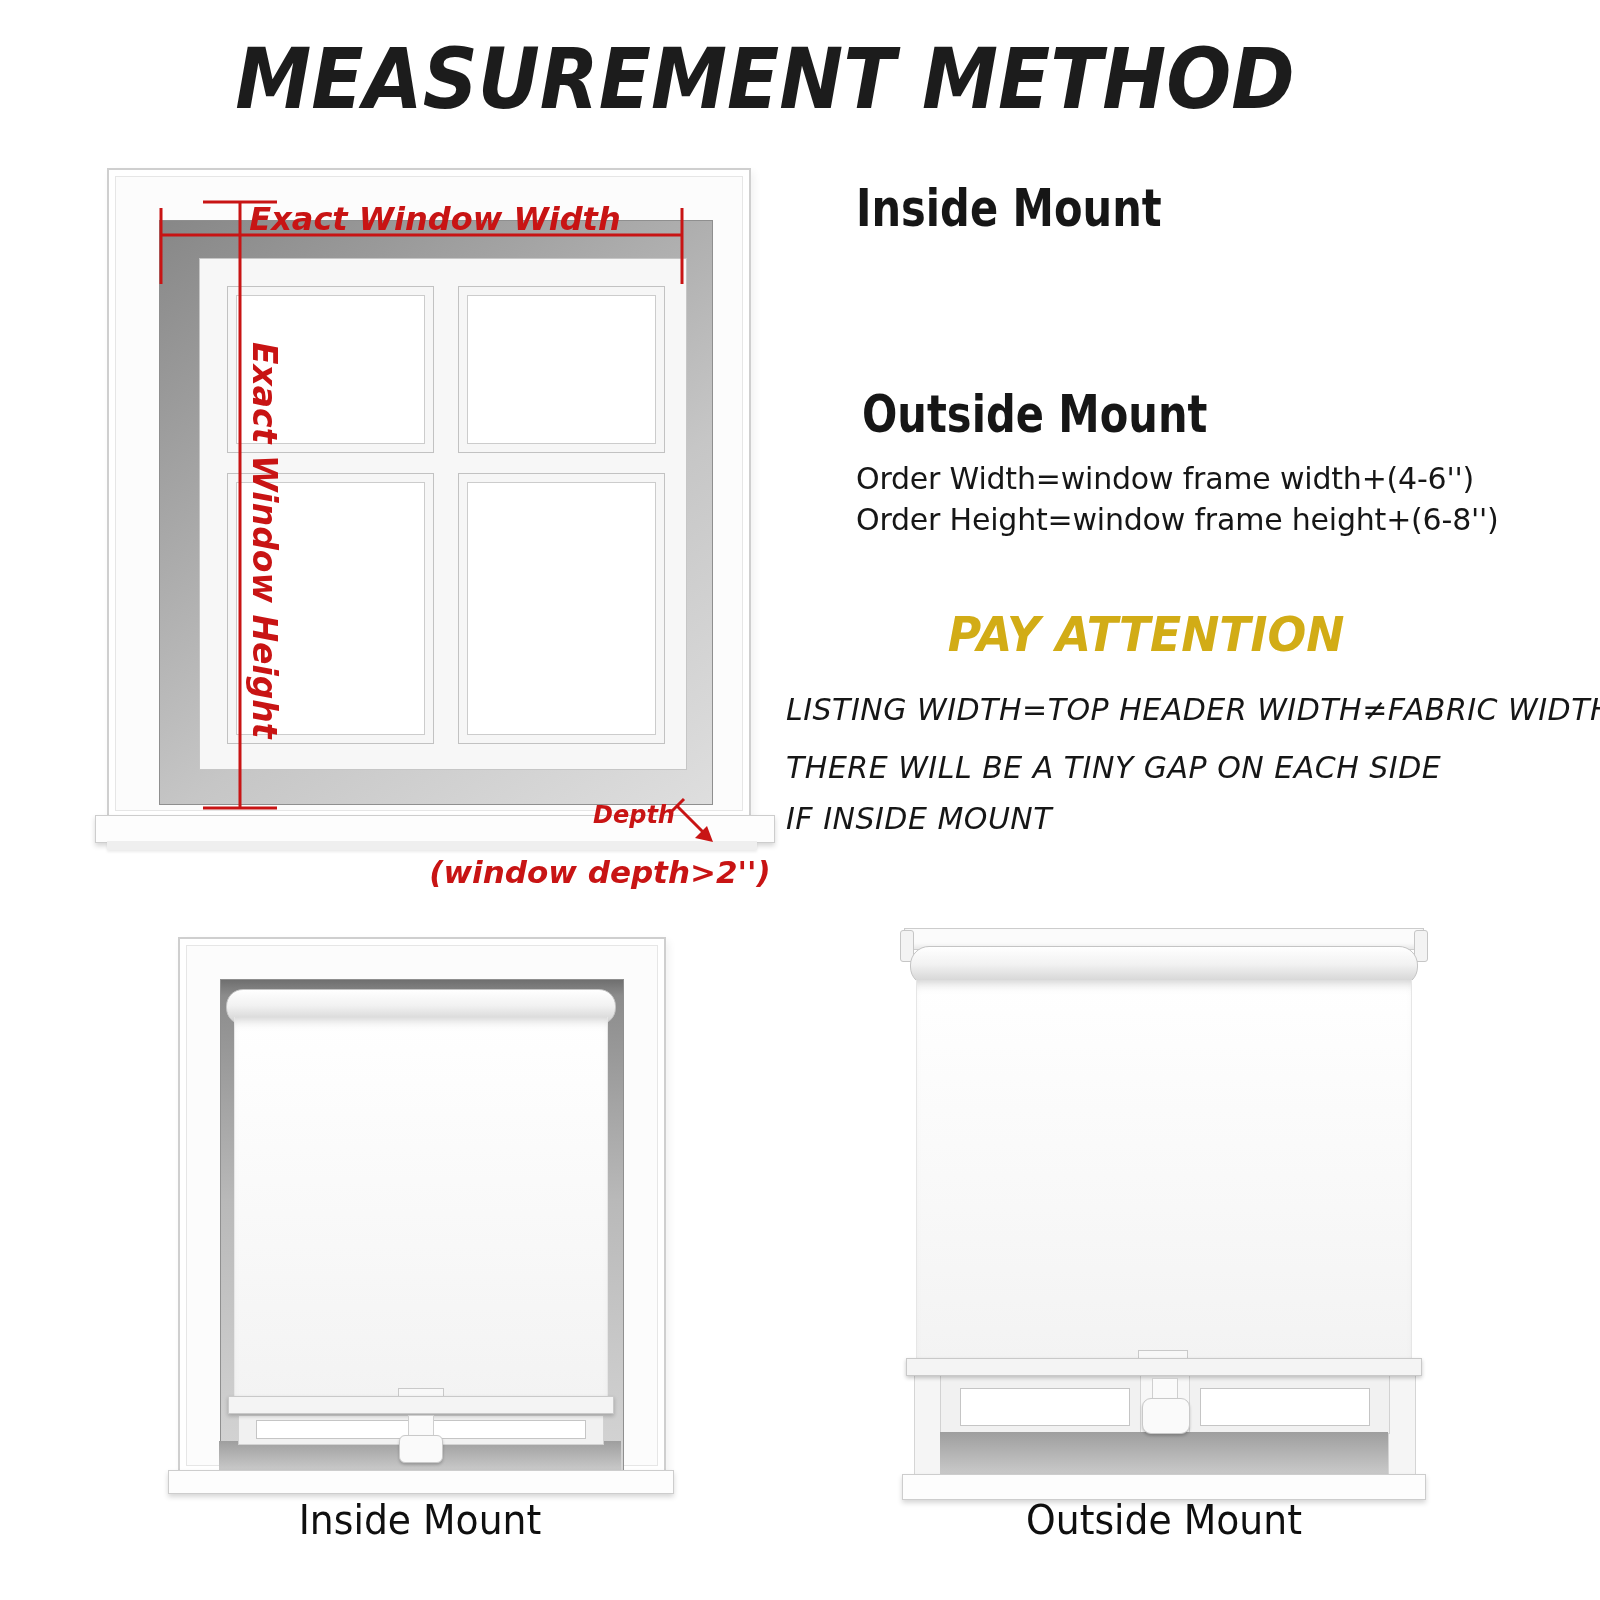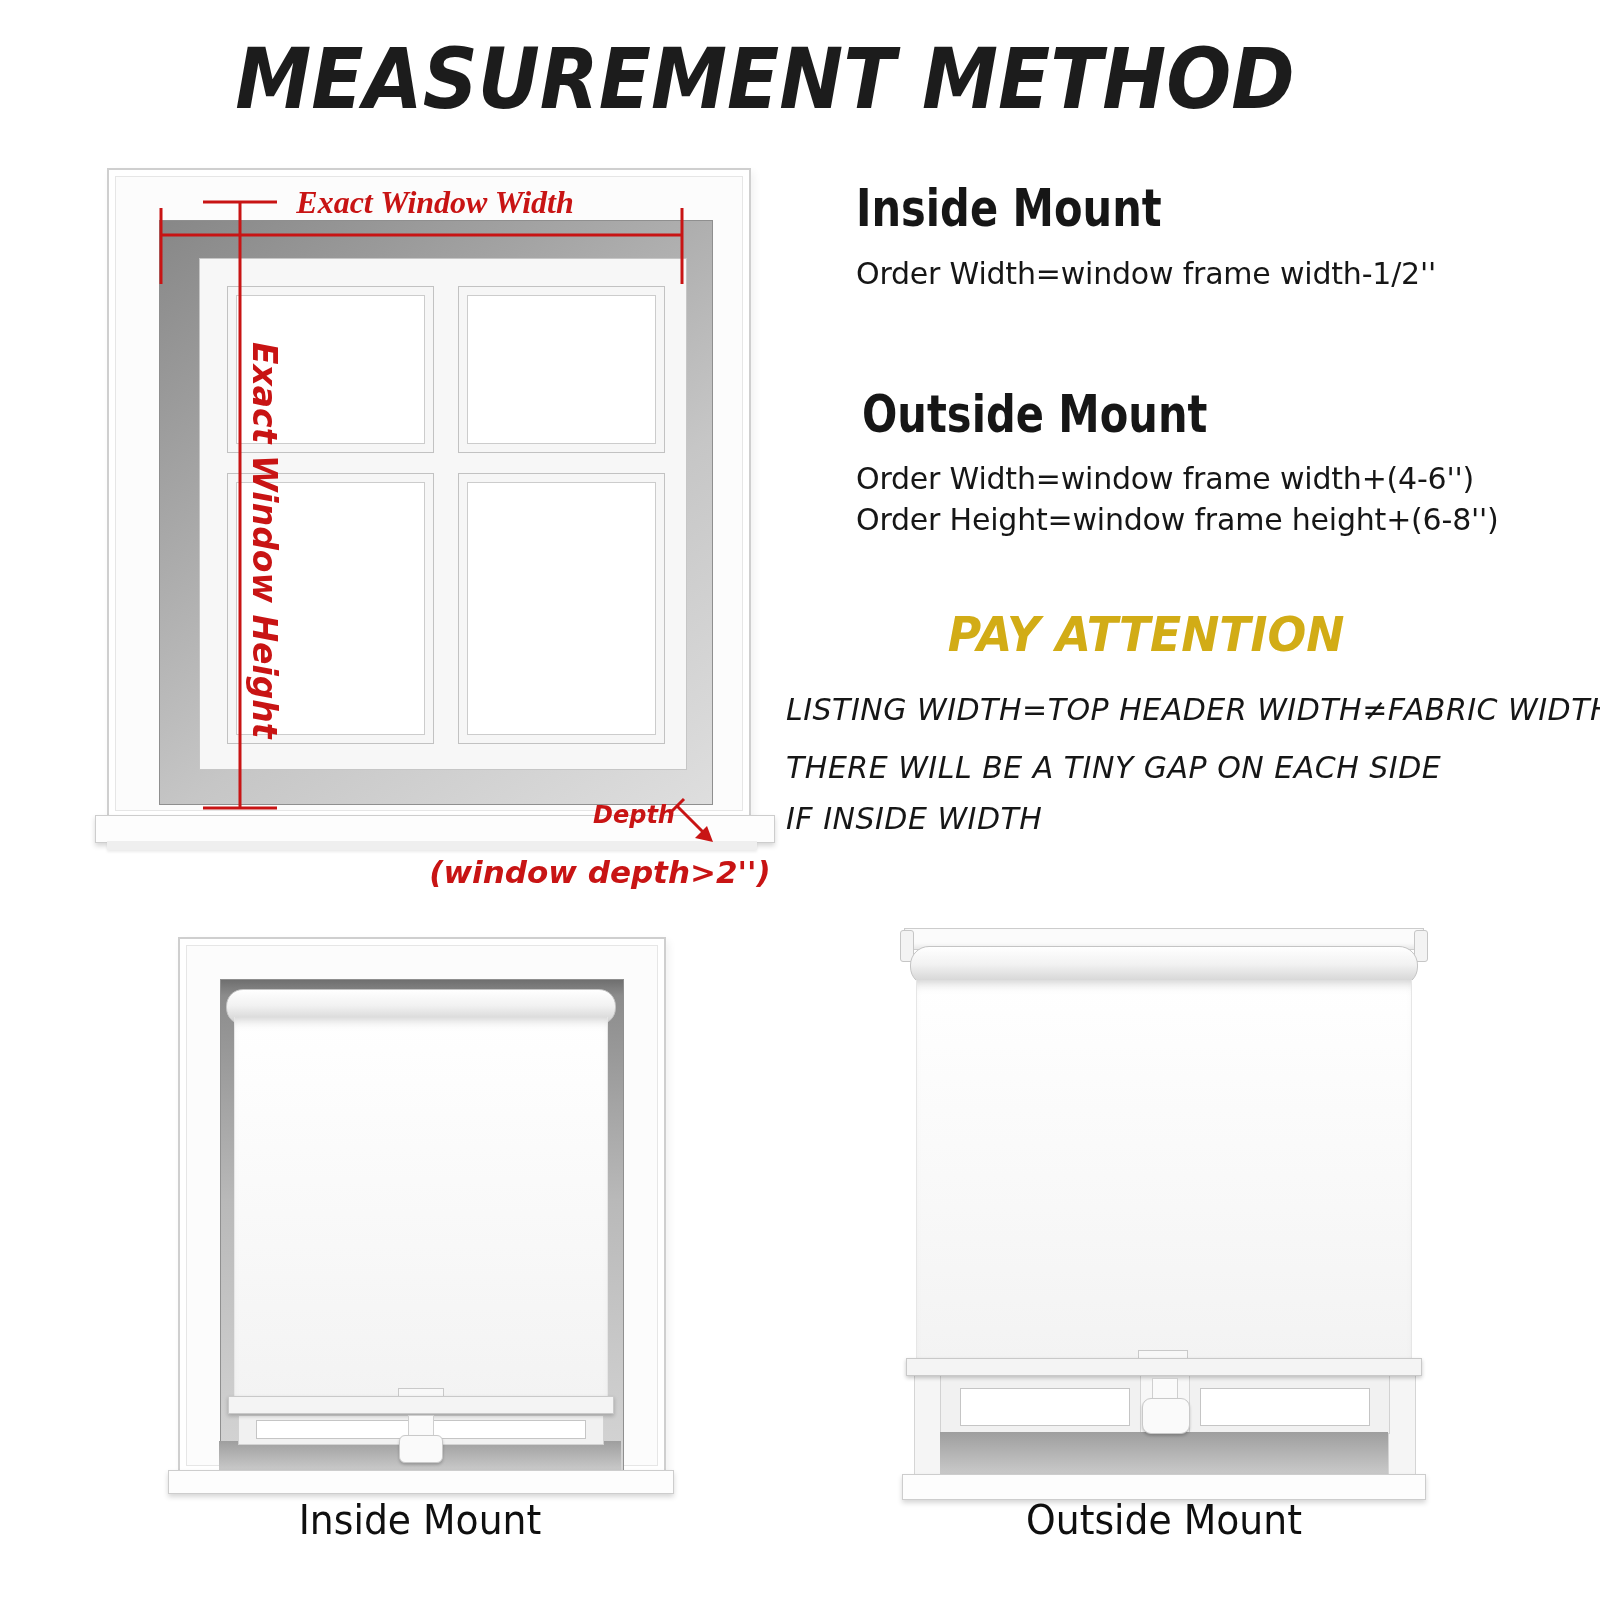--- a/index.html
+++ b/index.html
@@ -54,21 +54,21 @@
   .p-tl{left:118px;top:116px;width:205px;height:165px;}
   .p-tr{left:349px;top:116px;width:205px;height:165px;}
   .p-bl{left:118px;top:303px;width:205px;height:269px;}
   .p-br{left:349px;top:303px;width:205px;height:269px;}
   .tw-sill{left:0px;top:655px;width:678px;height:26px;}
   .tw-sill-step{left:12px;top:681px;width:650px;height:9px;}
   .tw-overlay{position:absolute;left:0;top:0;}
 
   .red-label{position:absolute;color:var(--red);font-style:italic;font-weight:bold;
              font-family:"DejaVu Sans",sans-serif;white-space:nowrap;}
-  .lbl-width{left:140px;top:24px;width:400px;text-align:center;font-size:32px;font-family:Liberation Serif, serif;}
+  .lbl-width{left:140px;top:40px;width:400px;text-align:center;font-size:32px;}
   .lbl-height{left:150px;top:182px;height:440px;font-size:33px;
               writing-mode:vertical-rl;}
   .lbl-depth{left:498px;top:641px;font-size:24px;}
   .lbl-depthnote{left:330px;top:694px;width:350px;text-align:center;font-size:31px;}
 
   
   .rc{position:absolute;white-space:nowrap;color:var(--ink);}
   .mount-heading{font-weight:bold;font-size:52px;transform:scaleX(0.8);
                  transform-origin:left top;}
   .order-line{font-size:30px;letter-spacing:-0.2px;}
@@ -162,30 +162,29 @@
       <polygon points="618,682 612,666 600,678" fill="#c81414"></polygon>
     </svg>
 
     <div class="red-label lbl-width">Exact Window Width</div>
     <div class="red-label lbl-height">Exact Window Height</div>
     <div class="red-label lbl-depth">Depth</div>
     <div class="red-label lbl-depthnote">(window depth&gt;2'')</div>
   </div>
 
   <div class="rc mount-heading h-inside">Inside Mount</div>
-  <div class="rc order-line l-inside1">Order Width=window frame width-1/2''</div>
 
   <div class="rc mount-heading h-outside">Outside Mount</div>
   <div class="rc order-line l-outside1">Order Width=window frame width+(4-6'')</div>
   <div class="rc order-line l-outside2">Order Height=window frame height+(6-8'')</div>
 
   <div class="rc attn-heading">PAY ATTENTION</div>
   <div class="rc attn-line a1">LISTING WIDTH=TOP HEADER WIDTH≠FABRIC WIDTH</div>
   <div class="rc attn-line a2">THERE WILL BE A TINY GAP ON EACH SIDE</div>
-  <div class="rc attn-line a3">IF INSIDE WIDTH</div>
+  <div class="rc attn-line a3">IF INSIDE MOUNT</div>
 
   <div id="insidewin">
     <div class="iw-trim trim">
       <div class="iw-recess recess-v"></div>
     </div>
     <div class="iw-floor floor"></div>
     <div class="iw-sash sash"></div>
     <div class="iw-slit-l glass"></div>
     <div class="iw-slit-r glass"></div>
     <div class="iw-roller roller"></div>

